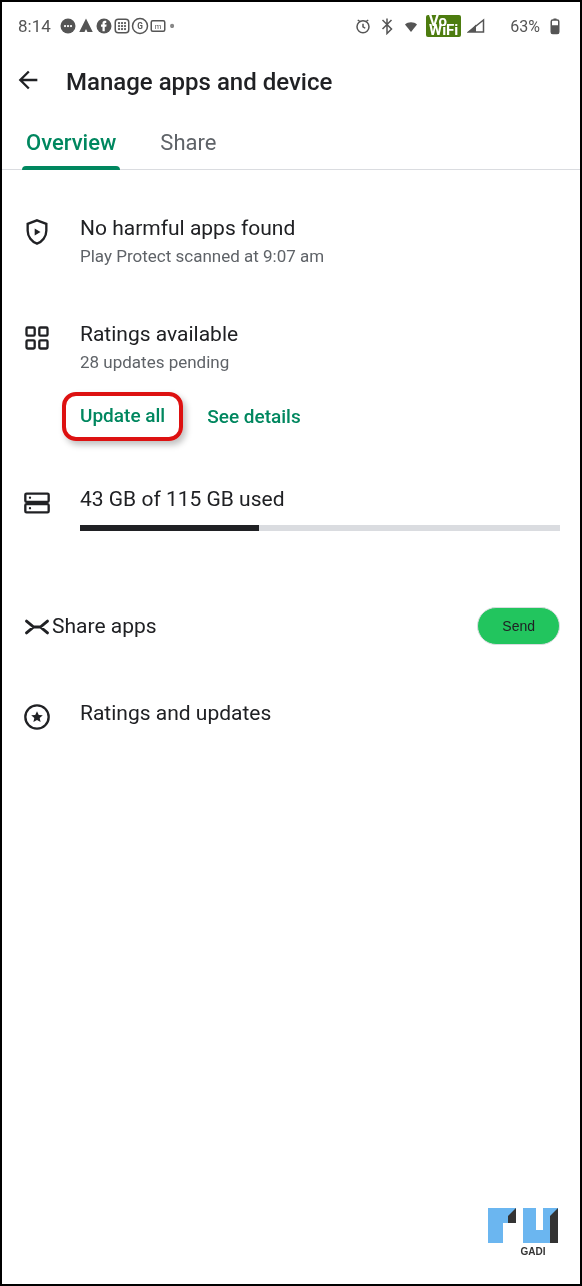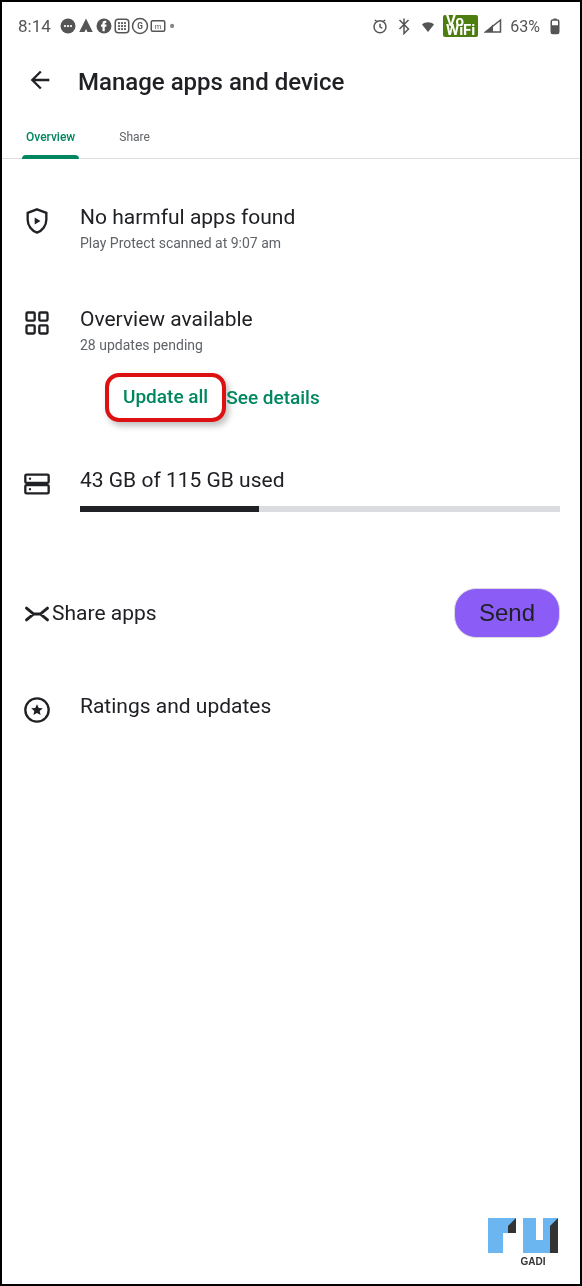--- a/index.html
+++ b/index.html
@@ -19,39 +19,39 @@
     padding: 12px 16px 8px 16px;
     font-size: 17px;
     color: #555;
   }
   .status-left { display: flex; align-items: center; }
   .status-right { display: flex; align-items: center; gap: 6px; }
   .status-time { font-weight: 400; margin-right: 8px; }
   .status-icon { display: inline-flex; align-items: center; justify-content: center; }
   .status-icon svg { width: 18px; height: 18px; fill: #555; }
   .status-sep { font-size: 20px; color: #888; margin: 0 2px; }
-  .battery-pct { font-size: 16px; margin-left: 2px; }
+  .battery-pct { font-size: 16px; margin-left: 19px; }
   .volte { background: #4d7c0f; color: #fff; font-size: 15px; font-weight: bold; padding: 2px 3px; border-radius: 2px; line-height: 9px; }
   .header {
     display: flex;
     align-items: center;
-    padding: 20px 20px 18px 24px;
+    padding: 20px 20px 18px 12px;
     gap: 24px;
   }
   .back-arrow svg { width: 28px; height: 28px; fill: #202124; }
   .page-title { font-size: 24px; font-weight: 500; color: #202124; }
   .tabs {
     display: flex;
     border-bottom: 1px solid #dadce0;
     padding: 0 20px;
     gap: 36px;
   }
   .tab {
     padding: 14px 4px 14px 4px;
-    font-size: 12px;
+    font-size: 22px;
     color: #5f6368;
     position: relative;
     cursor: pointer;
   }
   .tab.active { color: #00875f; font-weight: 500; }
   .tab.active::after {
     content: '';
     position: absolute;
     bottom: -1px; left: 0; right: 0;
     height: 4px;
@@ -68,26 +68,26 @@
   }
   .row-icon {
     width: 30px;
     display: flex;
     justify-content: center;
     padding-top: 2px;
   }
   .row-icon svg { width: 28px; height: 28px; fill: none; stroke: #202124; }
   .row-body { flex: 1; }
   .row-title { font-size: 21px; color: #202124; font-weight: 400; }
-  .row-sub { font-size: 14px; color: #5f6368; margin-top: 6px; }
+  .row-sub { font-size: 17px; color: #5f6368; margin-top: 6px; }
   .action-links {
     display: flex;
+    gap: 24px;
     margin-top: 20px;
     align-items: center;
-    margin-left: 43px;
   }
   .action-link {
     color: #00875f;
     font-size: 19px;
     font-weight: 500;
     cursor: pointer;
   }
   .highlight-box {
     border: 4px solid #d11;
     border-radius: 14px;
@@ -109,29 +109,29 @@
   .share-row {
     display: flex;
     align-items: center;
     padding: 48px 0 28px 0;
   }
   .share-actions { display: flex; gap: 14px; margin-left: auto; }
   .pill-btn {
     border: 1px solid #dadce0;
     border-radius: 22px;
     padding: 10px 24px;
-    font-size: 24px;
+    font-size: 14px;
     color: #202124;
-    background: #8b5cf6;
+    background: #22c55e;
     cursor: pointer;
   }
   .watermark {
     position: absolute;
     right: 12px;
-    bottom: 12px;
+    bottom: 22px;
   }
   .watermark svg { width: 90px; height: 60px; }
 </style>
 </head>
 <body>
 
 <div class="status-bar">
   <div class="status-left">
     <span class="status-time">8:14</span>
     <span class="status-icon">
@@ -249,21 +249,21 @@
   <div class="row" style="padding-bottom:10px;">
     <div class="row-icon">
       <svg viewBox="0 0 24 24" stroke-width="2">
           <rect x="3" y="3" width="7" height="7" rx="1"></rect>
           <rect x="14" y="3" width="7" height="7" rx="1"></rect>
           <rect x="3" y="14" width="7" height="7" rx="1"></rect>
           <rect x="14" y="14" width="7" height="7" rx="1"></rect>
         </svg>
     </div>
     <div class="row-body">
-      <div class="row-title">Overview available</div>
+      <div class="row-title">Ratings available</div>
       <div class="row-sub">28 updates pending</div>
       <div class="action-links">
         <span class="highlight-box">
           <span class="action-link">Update all</span>
         </span>
         <span class="action-link">See details</span>
       </div>
     </div>
   </div>
 

